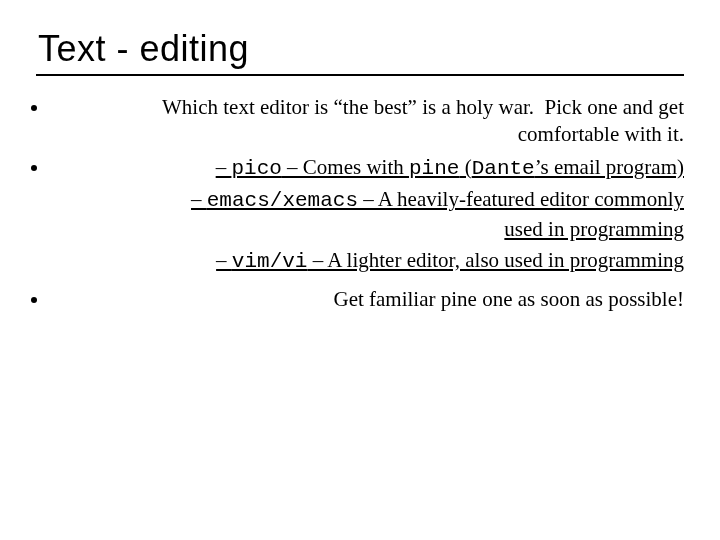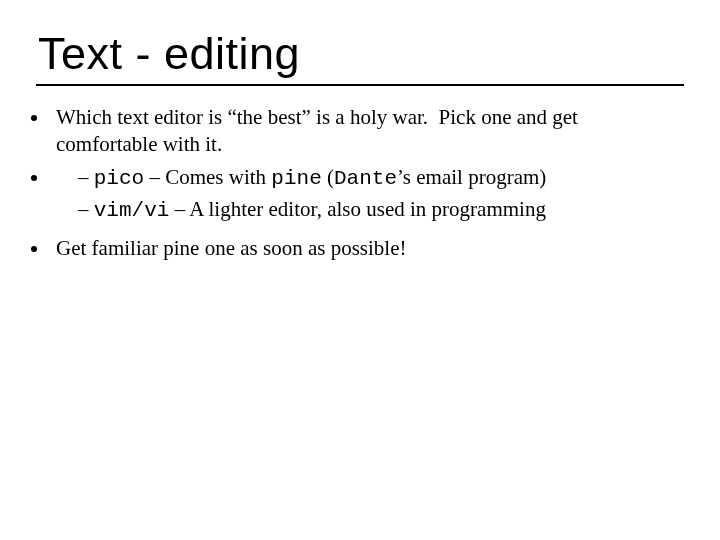--- a/index.html
+++ b/index.html
@@ -10,45 +10,47 @@
     background: #ffffff;
     font-family: "Times New Roman", Times, serif;
     color: #000;
   }
   .slide {
     box-sizing: border-box;
     padding: 28px 36px 0 36px;
   }
   .title {
     font-family: Arial, Helvetica, sans-serif;
-    font-size: 45px;
+    font-size: 36px;
     font-weight: 400;
     letter-spacing: 0.5px;
     margin: 0 0 4px 2px;
   }
   .rule {
     border: none;
     border-top: 2px solid #000;
     margin: 0 0 18px 0;
   }
   ul.top {
     margin: 0;
     padding: 0 0 0 14px;
     list-style: disc;
+    text-align: right;
   }
   ul.top > li {
     font-size: 21px;
     line-height: 1.3;
     margin: 0 0 4px 0;
     padding-left: 6px;
   }
   ul.sub {
     list-style: none;
     margin: 2px 0 10px 22px;
     padding: 0;
+    text-decoration: underline;
   }
   ul.sub > li {
     font-size: 21px;
     line-height: 1.35;
     margin: 0 0 2px 0;
     text-indent: -18px;
     padding-left: 18px;
   }
   ul.sub > li::before {
     content: "– ";
@@ -81,20 +83,24 @@
     <li>
       <span>Which text editor is “the best” is a holy war.&nbsp; Pick one and get comfortable with it.</span>
     </li>
 
     <li>
       <ul class="sub">
         <li>
           <span class="mono">pico</span><span> – Comes with </span><span class="mono">pine</span><span> (</span><span class="mono">Dante</span><span>’s email program)</span>
         </li>
         <li>
+          <span class="mono">emacs/xemacs</span><span> – A heavily-featured editor commonly</span>
+          <span class="cont">used in programming</span>
+        </li>
+        <li>
           <span class="mono">vim/vi</span><span> – A lighter editor, also used in programming</span>
         </li>
       </ul>
     </li>
 
     <li class="big">
       <span>Get familiar pine one </span><span class="ital">as soon as possible!</span>
     </li>
 
   </ul>

